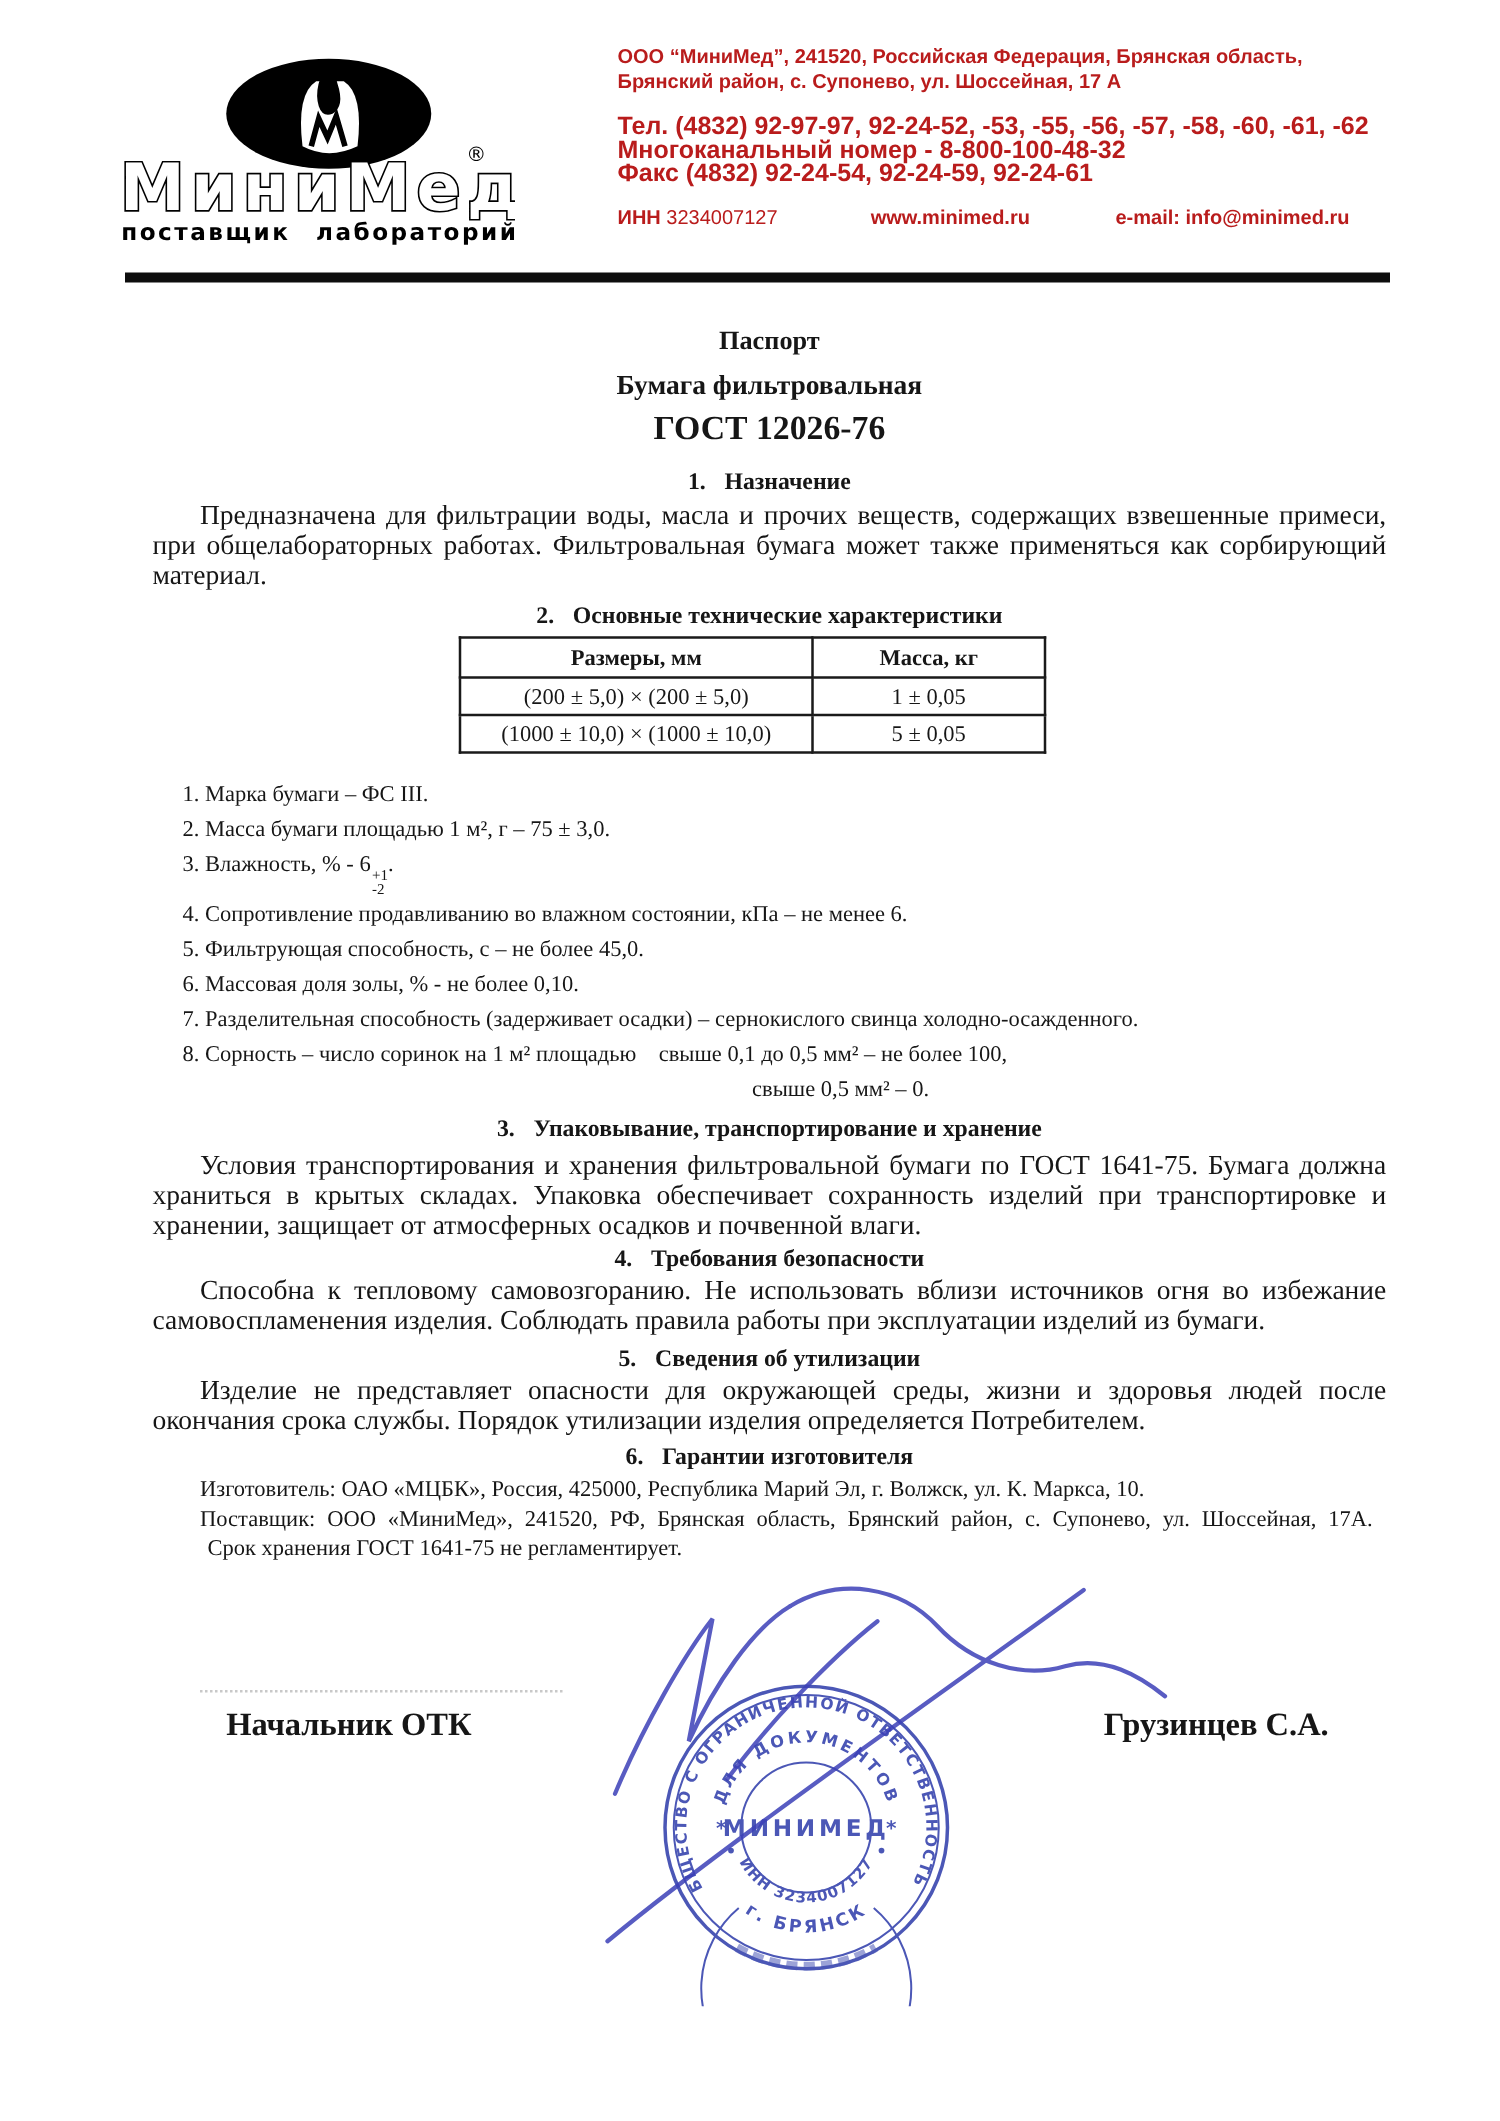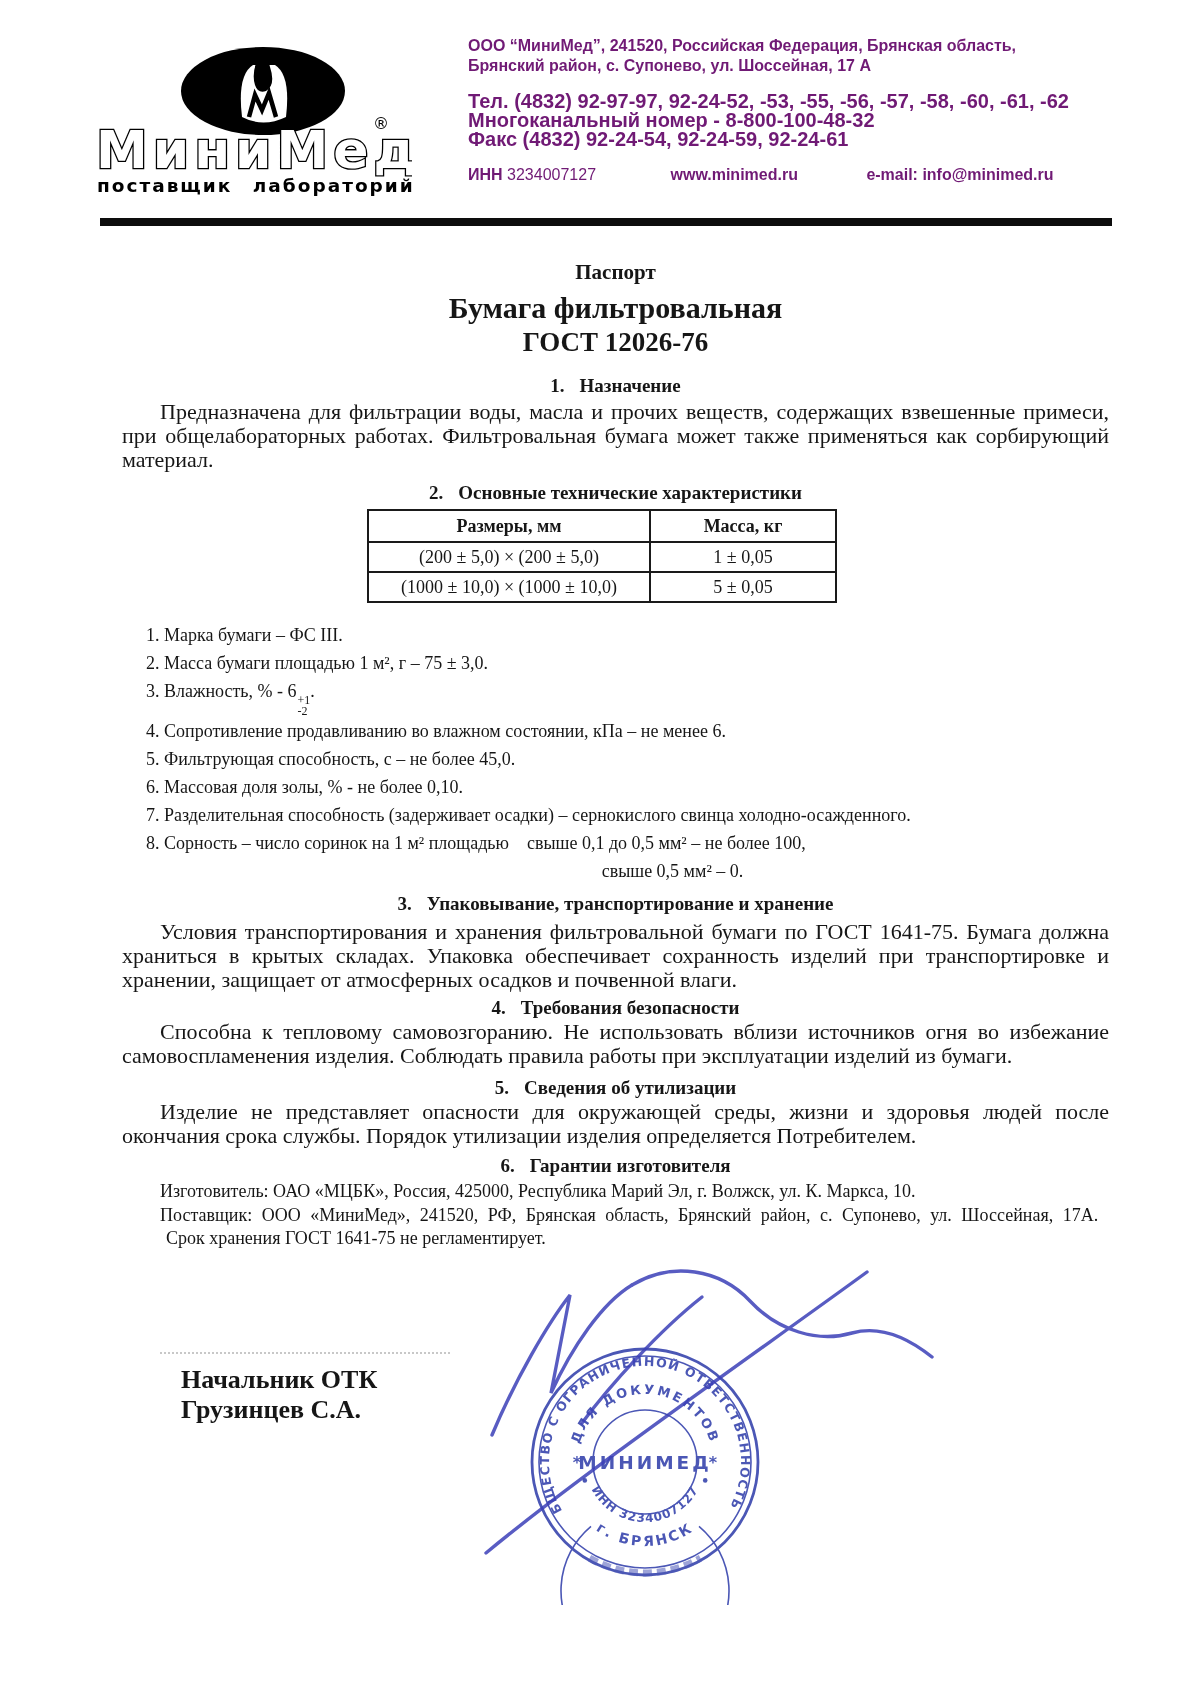--- a/index.html
+++ b/index.html
@@ -3,34 +3,34 @@
 <meta charset="utf-8">
 <style>
   html,body{margin:0;padding:0;background:#888;}
   .page{
     position:relative; width:1200px; height:1697px; margin:0 auto;
     background:#ffffff; color:#161616; overflow:hidden;
     font-family:"Liberation Serif", serif;
   }
   
   .logo-svg{position:absolute; left:92px; top:25px; width:320px; height:172px;}
-  .contact{position:absolute; left:468px; top:36px; width:620px;
-    font-family:"Liberation Sans", sans-serif; font-weight:bold; color:#701a75;}
+  .contact{position:absolute; left:494px; top:36px; width:620px;
+    font-family:"Liberation Sans", sans-serif; font-weight:bold; color:#b91c1c;}
   .contact p{margin:0; font-size:16px; line-height:20px;}
   .contact .phones{margin-top:16px;}
   .contact .phones p{font-size:20px; line-height:19px;}
   .inn-row{margin-top:17px; font-size:16px;}
   .inn-row .inn-value{font-weight:normal;}
   .inn-row .site{margin-left:70px;}
   .inn-row .mail{margin-left:64px;}
   .divider-bar{position:absolute; left:100px; top:218px; width:1012px; height:8px; background:#0d0d0d;}
   
   .doc{position:absolute; left:16px; top:0; width:1200px; padding:254px 107px 0 106px; box-sizing:border-box;}
   .t1{margin:6px 0 0; text-align:center; font-weight:bold; font-size:21px; line-height:24px;}
-  .t2{margin:9px 0 0; text-align:center; font-weight:bold; font-size:30px; line-height:30px;}
+  .t2{margin:9px 0 0; text-align:center; font-weight:bold; font-size:22px; line-height:30px;}
   .t3{margin:4px 0 0; text-align:center; font-weight:bold; font-size:27px; line-height:30px;}
   .sec-head{text-align:center; font-weight:bold; font-size:19px; line-height:25px;}
   .sec-num{margin-right:15px;}
   .mt16{margin-top:16px;} .mt8{margin-top:8px;} .mt6{margin-top:6px;}
   .mt3{margin-top:3px;} .mt7{margin-top:7px;} .mt5{margin-top:5px;}
   .para{margin:2px 0 0; font-size:22px; line-height:24px; text-align:justify; text-indent:38px;}
   .spec-table{border-collapse:collapse; margin:4px 0 0 245px;}
   .spec-table th,.spec-table td{border:2px solid #1a1a1a; text-align:center; font-size:18px; padding:0 6px;}
   .spec-table th{width:268px; height:30px; font-weight:bold;}
   .spec-table th:last-child{width:172px;}
@@ -44,21 +44,21 @@
          font-size:12px; margin-left:1px; text-align:left;}
   .stack span{line-height:11px;}
   .li-line2{text-align:center; transform:translateX(57px); line-height:28px;}
   .s6-para{margin:0; font-size:18px; line-height:23.5px; text-align:justify; text-indent:38px;}
   .s6-first{margin-top:2px;}
   .wide-words{word-spacing:5px;}
   .no-just{text-align:left;}
   .shelf{text-indent:44px;}
   
   .sign-row{display:flex; justify-content:space-between; margin-top:114px;
-            padding-left:59px; padding-right:46px; font-weight:bold; font-size:26px;flex-direction:column;}
+            padding-left:59px; padding-right:46px; font-weight:bold; font-size:26px;}
   .dotted-line{position:absolute; left:160px; top:1352px; width:290px; border-top:2px dotted #c8c8c8;}
   .stamp-svg{position:absolute; left:420px; top:1245px; width:560px; height:360px;}
 </style>
 </head>
 <body>
 
 <div class="page">
 
   <svg class="logo-svg" viewBox="0 0 320 172">
     <g>

